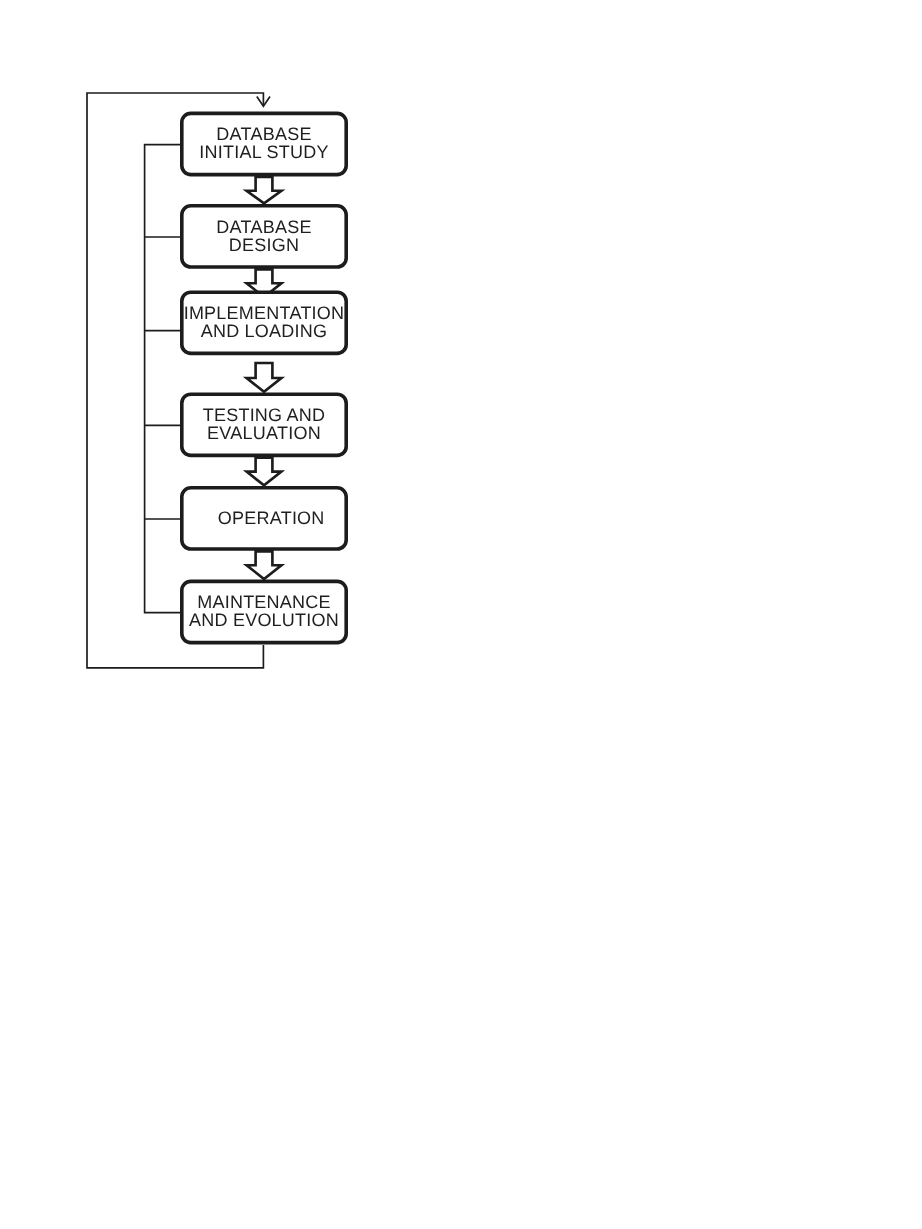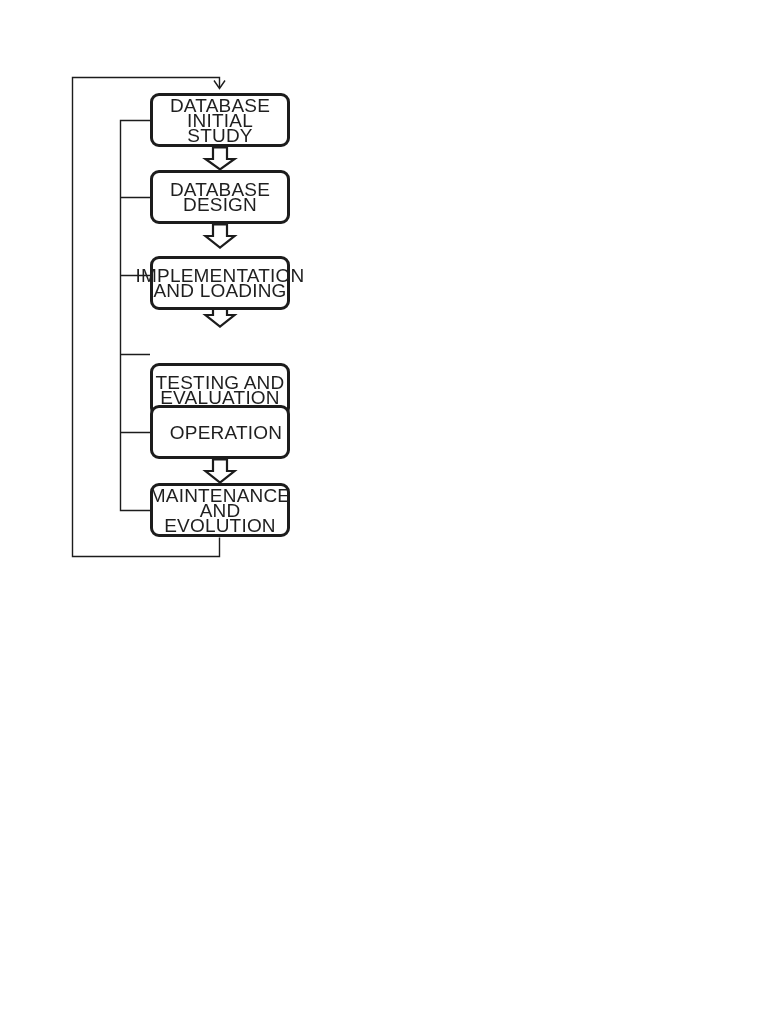--- a/index.html
+++ b/index.html
@@ -28,31 +28,31 @@
     width: 140px;
     height: 54px;
     box-sizing: border-box;
     background: #ffffff;
     border: 3px solid #1c1c1c;
     border-radius: 9px;
     display: flex;
     align-items: center;
     justify-content: center;
     text-align: center;
-    font-size: 19px;
+    font-size: 15px;
     line-height: 15px;
     color: #1f1f1f;
     letter-spacing: 0.2px;
     white-space: pre-line;
     z-index: 2;
   }
   .n1 { top: 93px; }
   .n2 { top: 170px; }
-  .n3 { top: 256px; }
-  .n4 { top: 327px; margin-top: 36px; }
+  .n3 { top: 242px; }
+  .n4 { top: 327px; }
   .n5 { top: 405px; padding-left: 12px; }
   .n6 { top: 483px; text-align: center; }
   .thin-line {
     fill: none;
     stroke: #1c1c1c;
     stroke-width: 1.4;
   }
   .block-arrow {
     fill: #ffffff;
     stroke: #1c1c1c;

